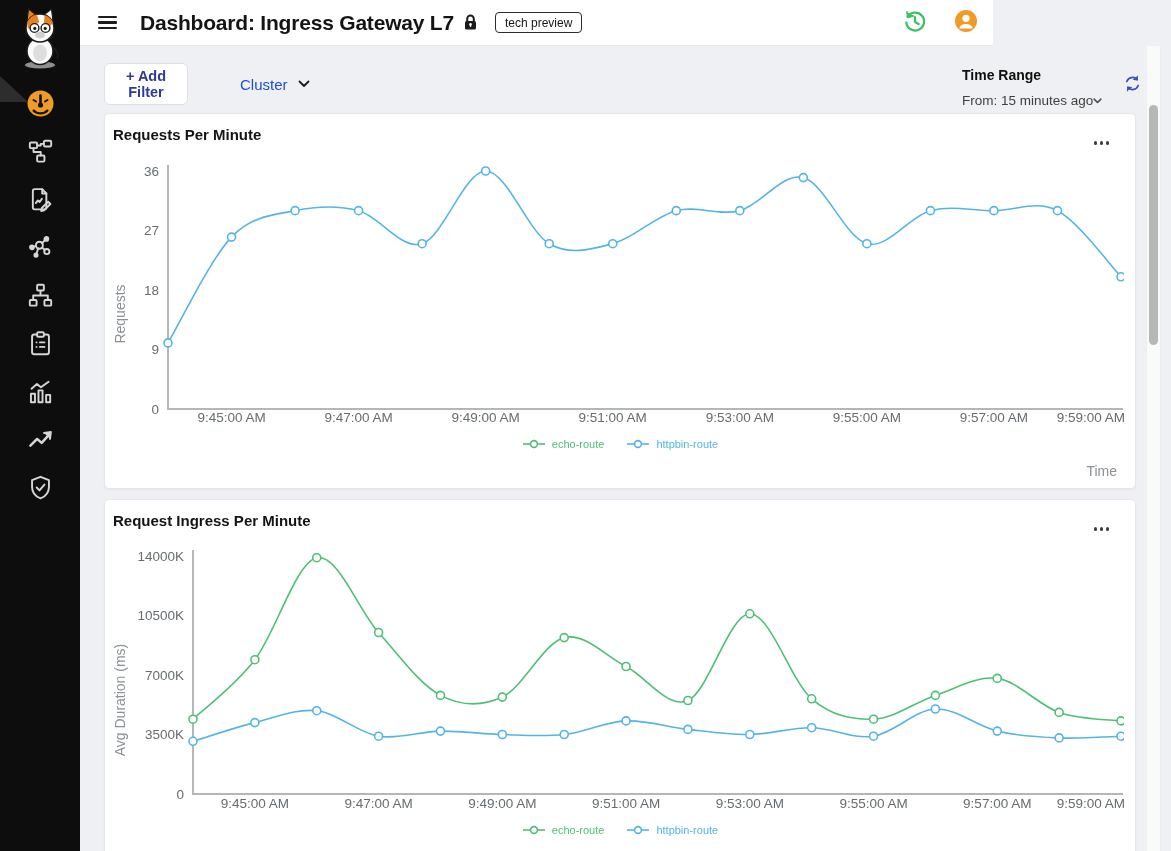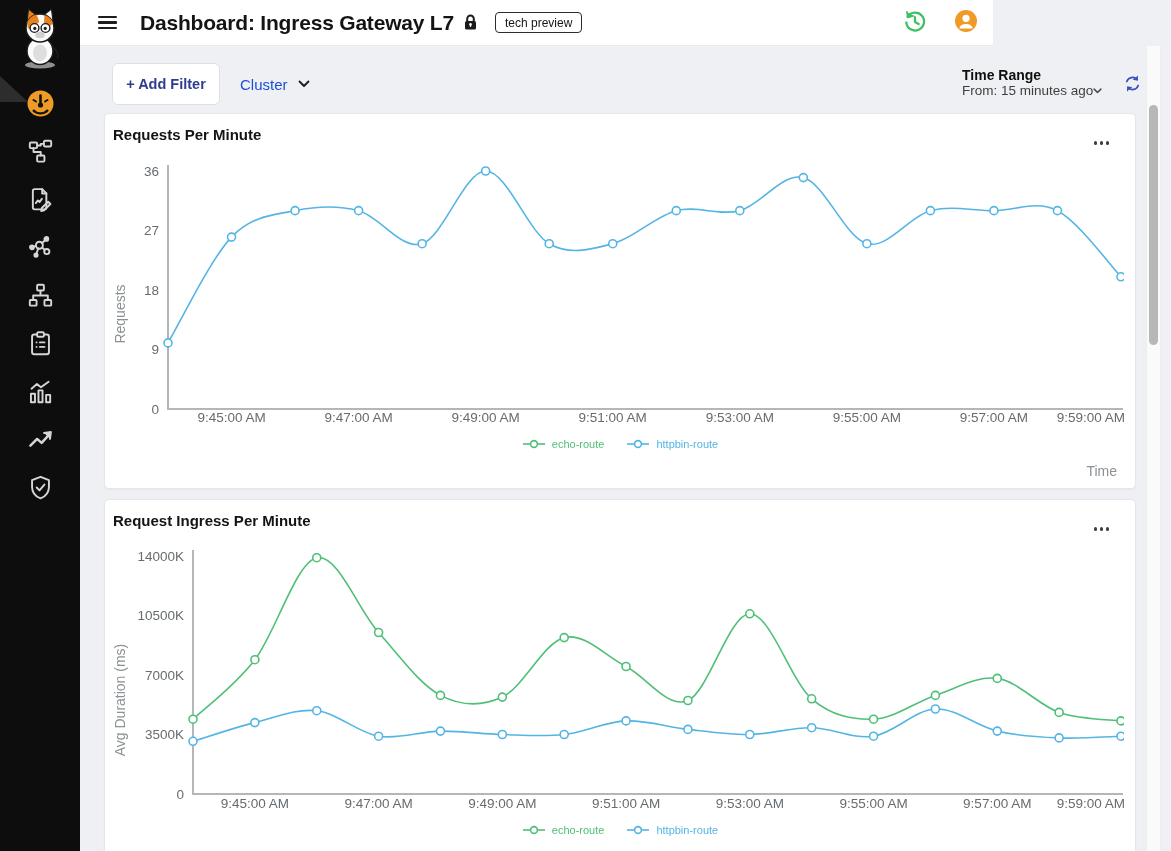--- a/index.html
+++ b/index.html
@@ -23,29 +23,29 @@
   .burger{margin-left:18px;width:19px;cursor:pointer;}
   .burger i{display:block;height:2.4px;background:#1d1d1d;margin:3.4px 0;border-radius:1px;}
   .title{margin-left:23px;font-size:21px;font-weight:800;color:#141414;letter-spacing:-.2px;white-space:nowrap;}
   .lock{margin-left:9px;display:flex;}
   .badge{margin-left:17px;border:1.6px solid #2c2c2c;border-radius:4px;padding:2.5px 9px;
          font-size:12px;color:#161616;white-space:nowrap;}
   .header-right{margin-left:auto;display:flex;align-items:center;gap:26px;margin-right:15px;}
   .header-right>*{cursor:pointer;}
 
   
-  .btn-add{position:absolute;left:104px;top:63px;width:108px;height:42px;background:#fff;
+  .btn-add{position:absolute;left:104px;top:63px;width:84px;height:42px;background:#fff;
            border:1px solid #dfe0e5;border-radius:6px;font-size:14.5px;font-weight:600;
            color:#2e3c8f;display:flex;align-items:center;justify-content:center;cursor:pointer;
-           box-sizing:border-box;font-family:inherit;margin-left:8px;}
+           box-sizing:border-box;font-family:inherit;}
   .cluster{position:absolute;left:240px;top:63px;height:42px;display:flex;align-items:center;
            gap:10px;font-size:15px;font-weight:500;color:#1d4ed8;cursor:pointer;}
   .time-range{position:absolute;left:962px;top:67px;}
   .tr-label{font-size:14px;font-weight:700;color:#0f0f0f;}
-  .tr-value{font-size:13.5px;color:#3f3f3f;margin-top:0;display:flex;align-items:center;cursor:pointer;}
+  .tr-value{font-size:13.5px;color:#3f3f3f;margin-top:10px;display:flex;align-items:center;cursor:pointer;}
   .refresh{position:absolute;left:1123px;top:74px;cursor:pointer;}
 
   
   .panel{position:absolute;left:104px;width:1032px;height:376px;background:#fff;
          border:1px solid #e6e6ea;border-radius:5px;box-shadow:0 1px 2px rgba(0,0,0,.04);
          box-sizing:border-box;}
   #panel1{top:113px;} #panel2{top:499px;}
   .panel-title{position:absolute;left:8px;top:12px;font-size:15px;font-weight:700;color:#141414;}
   .panel-menu{position:absolute;right:22px;top:23px;display:flex;gap:2.5px;cursor:pointer;padding:4px;}
   .panel-menu i{width:3.5px;height:3.5px;border-radius:50%;background:#3e3e3e;}

